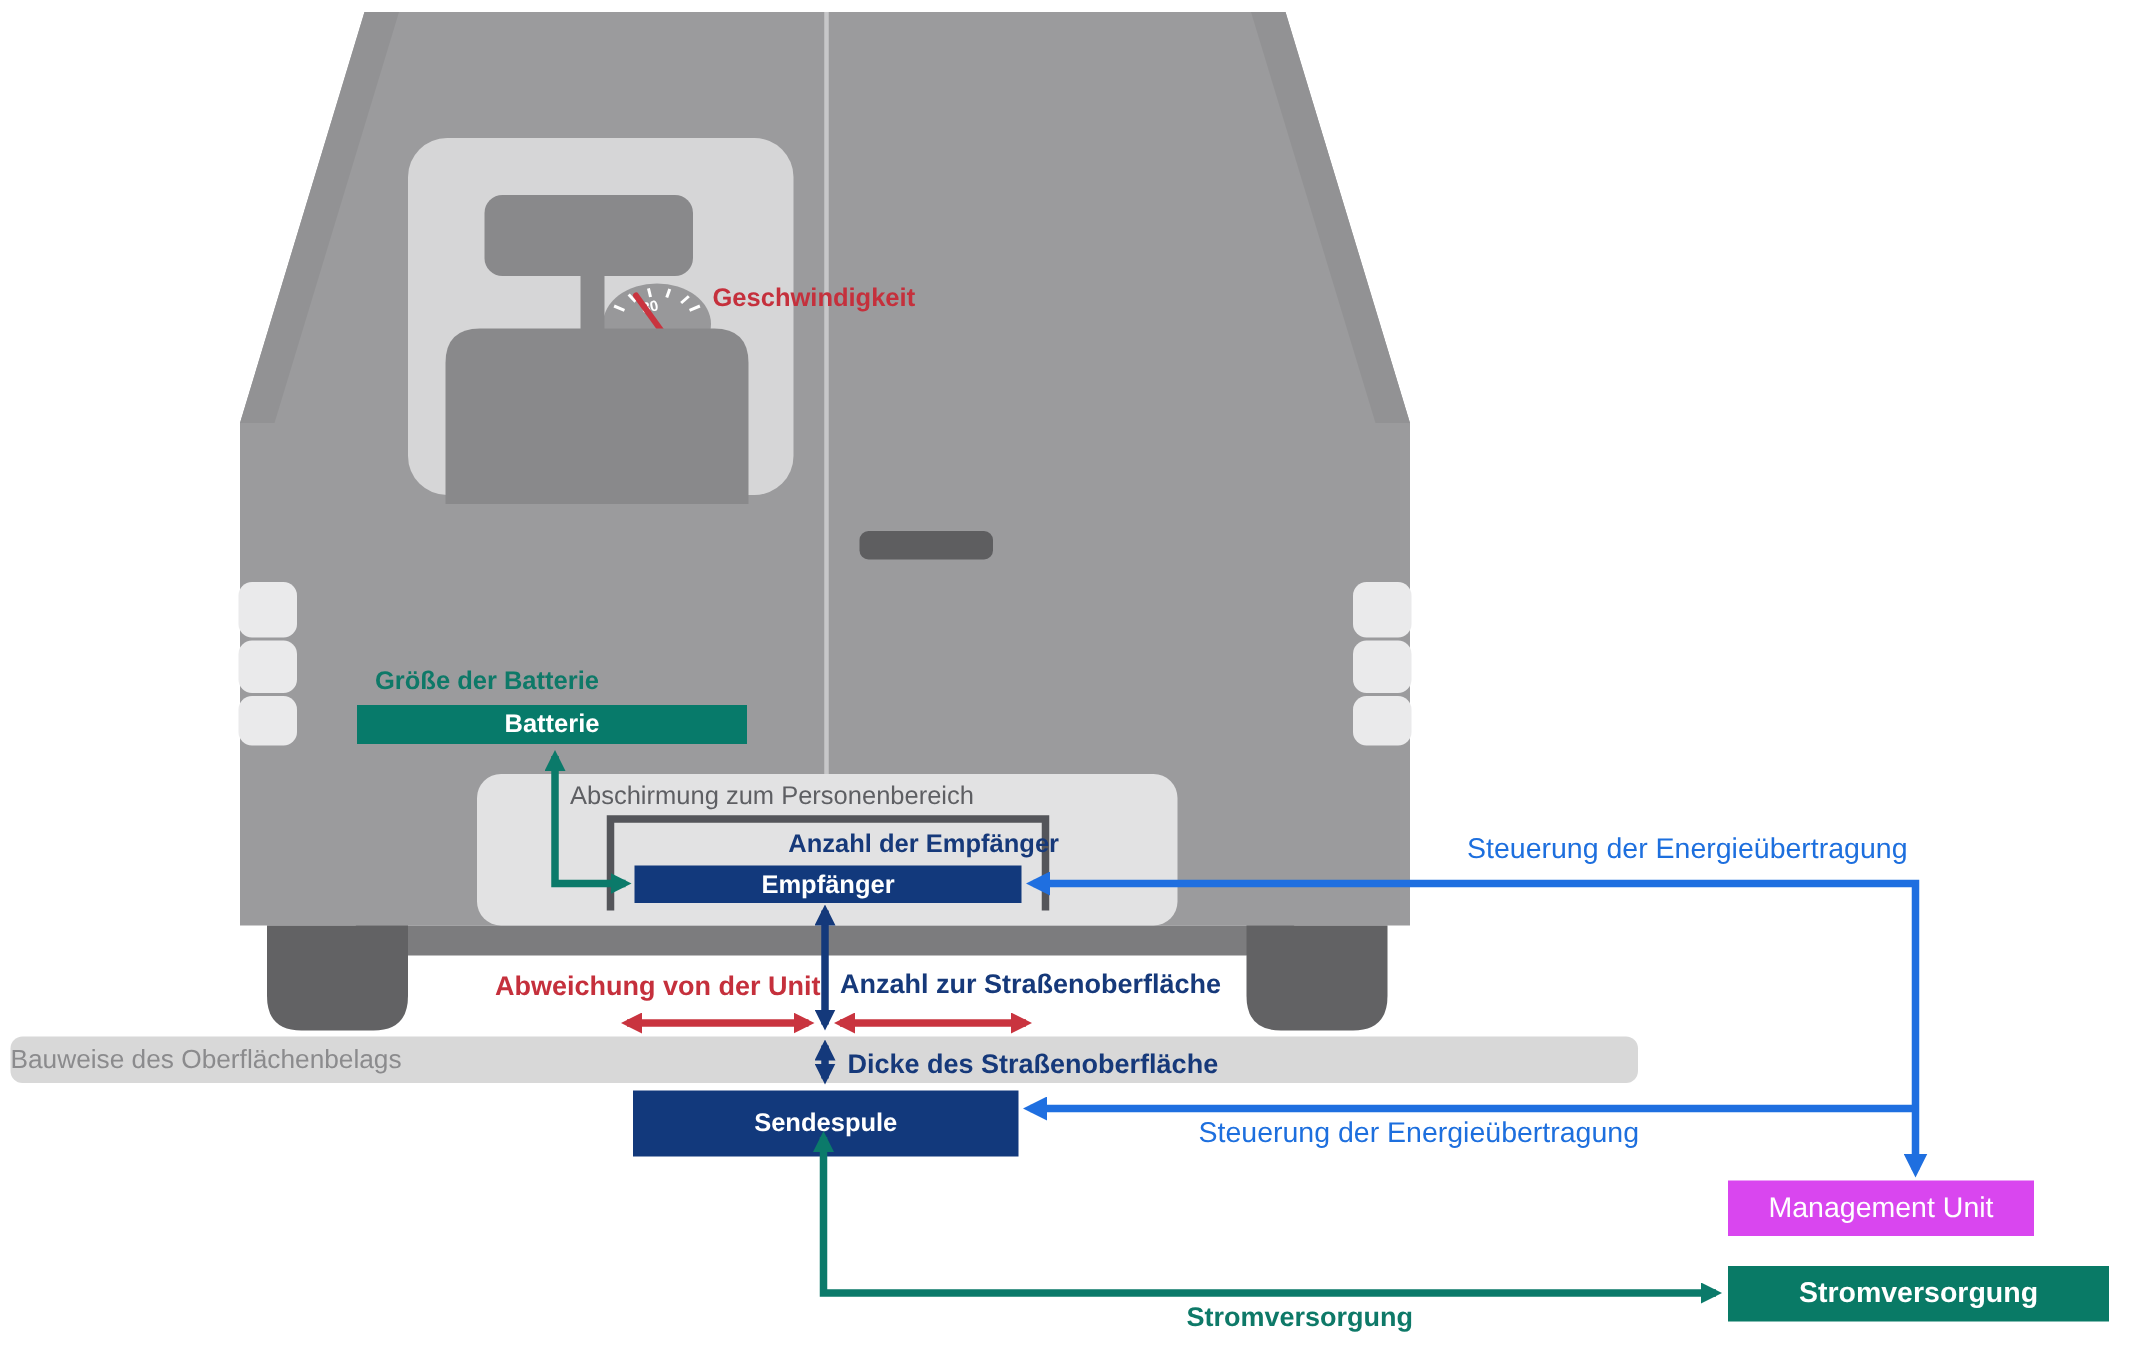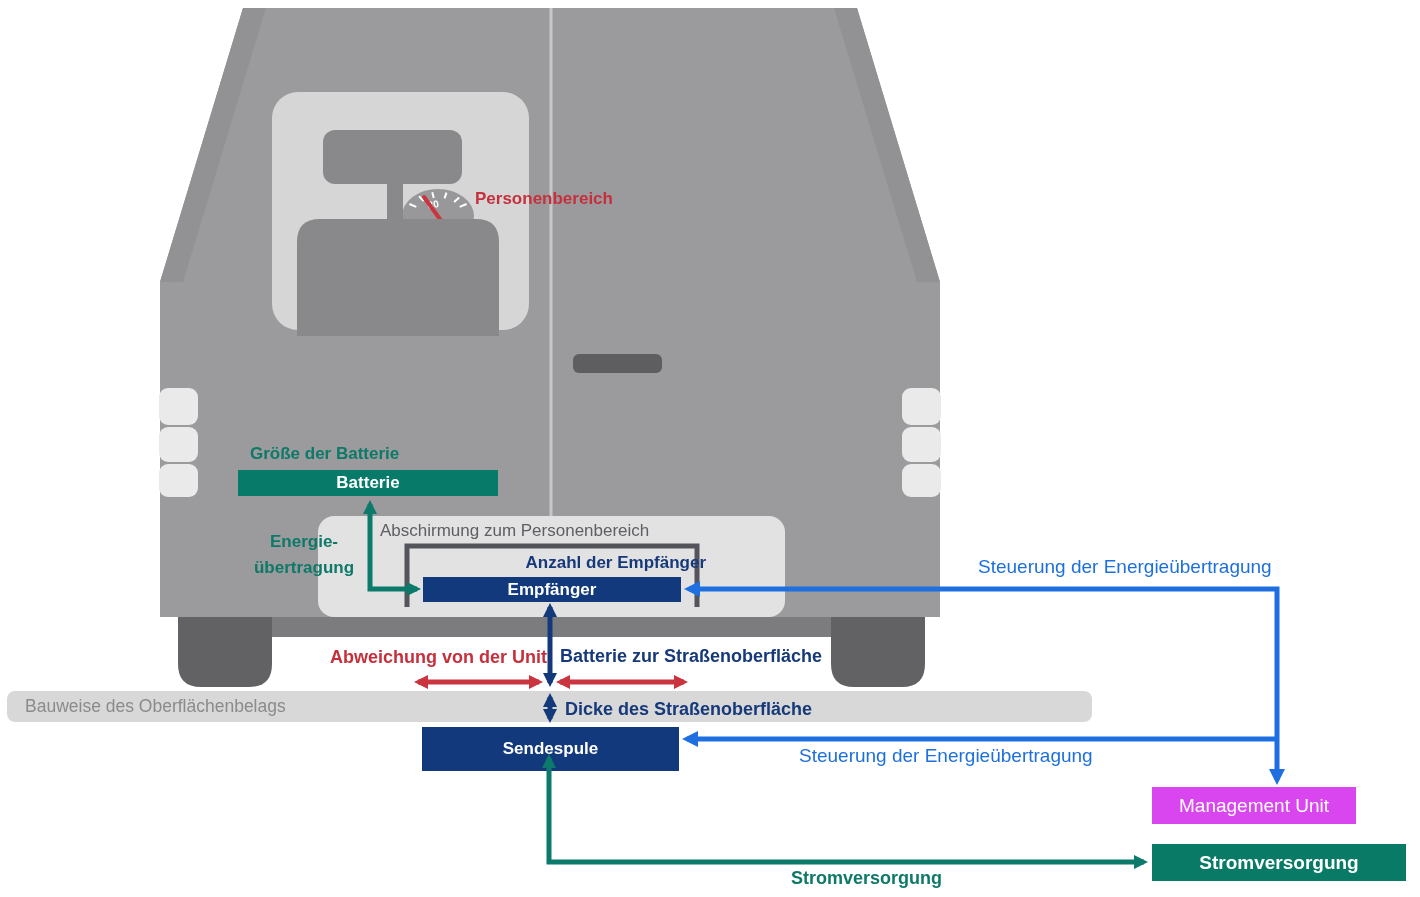--- a/index.html
+++ b/index.html
@@ -24,21 +24,21 @@
   .lbl-abschirmung{left:380px;top:521px;width:346px;text-align:left;color:#5e5f63;font-size:17px;font-weight:500;}
   .lbl-anzahl{left:398px;top:553px;width:308px;text-align:right;color:#16397a;font-size:17px;font-weight:600;}
   .lbl-steuerung-top{left:978px;top:556px;color:#1d6fde;font-size:19px;font-weight:500;}
   .lbl-steuerung-bottom{left:799px;top:745px;color:#1d6fde;font-size:19px;font-weight:500;}
   .lbl-abweichung{left:330px;top:647px;color:#c5303c;font-size:18px;font-weight:600;}
   .lbl-abstand{left:560px;top:646px;color:#16397a;font-size:18px;font-weight:600;}
   .lbl-dicke{left:565px;top:699px;color:#16397a;font-size:18px;font-weight:600;}
   .lbl-strom{left:791px;top:868px;color:#0e7968;font-size:18px;font-weight:600;}
 
   .road{position:absolute;left:7px;top:691px;width:1085px;height:31px;background:#d8d8d8;border-radius:8px;}
-  .road span{display:block;padding-left:18px;line-height:31px;color:#8b8b8d;font-size:17.5px;}
+  .road span{display:block;line-height:31px;color:#8b8b8d;font-size:17.5px;}
 </style>
 </head>
 <body>
 
 <div class="stage">
 
   <svg class="layer" width="1420" height="897" viewBox="0 0 1420 897">
 
     <polygon points="243,8 857,8 940,282 940,617 160,617 160,282" fill="#9b9b9d"></polygon>
     <polygon points="243,8 266,8 183,282 160,282" fill="#929294"></polygon>
@@ -119,28 +119,24 @@
 
     <line x1="418" y1="682" x2="539" y2="682" stroke="#c9343f" stroke-width="5" marker-start="url(#ar-red)" marker-end="url(#ar-red)"></line>
     <line x1="560" y1="682" x2="684" y2="682" stroke="#c9343f" stroke-width="5" marker-start="url(#ar-red)" marker-end="url(#ar-red)"></line>
 
     <polyline points="689,589 1277,589 1277,780" fill="none" stroke="#1f6fe0" stroke-width="5" marker-start="url(#ar-blue)" marker-end="url(#ar-blue)"></polyline>
     <line x1="687" y1="739" x2="1279" y2="739" stroke="#1f6fe0" stroke-width="5" marker-start="url(#ar-blue)"></line>
 
     <polyline points="549,758 549,862 1144,862" fill="none" stroke="#0b7a6a" stroke-width="5" marker-start="url(#ar-teal)" marker-end="url(#ar-teal)"></polyline>
   </svg>
 
-  <div class="lbl lbl-speed">Personenbereich</div>
+  <div class="lbl lbl-speed">Geschwindigkeit</div>
   <div class="lbl lbl-groesse">Größe der Batterie</div>
-  <div class="lbl lbl-energie">
-    <span>Energie-</span><br>
-    <span>übertragung</span>
-  </div>
   <div class="lbl lbl-abschirmung">Abschirmung zum Personenbereich</div>
   <div class="lbl lbl-anzahl">Anzahl der Empfänger</div>
   <div class="lbl lbl-steuerung-top">Steuerung der Energieübertragung</div>
   <div class="lbl lbl-steuerung-bottom">Steuerung der Energieübertragung</div>
   <div class="lbl lbl-abweichung">Abweichung von der Unit</div>
-  <div class="lbl lbl-abstand">Batterie zur Straßenoberfläche</div>
+  <div class="lbl lbl-abstand">Anzahl zur Straßenoberfläche</div>
   <div class="lbl lbl-dicke">Dicke des Straßenoberfläche</div>
   <div class="lbl lbl-strom">Stromversorgung</div>
 
 </div>
 
 </body></html>

